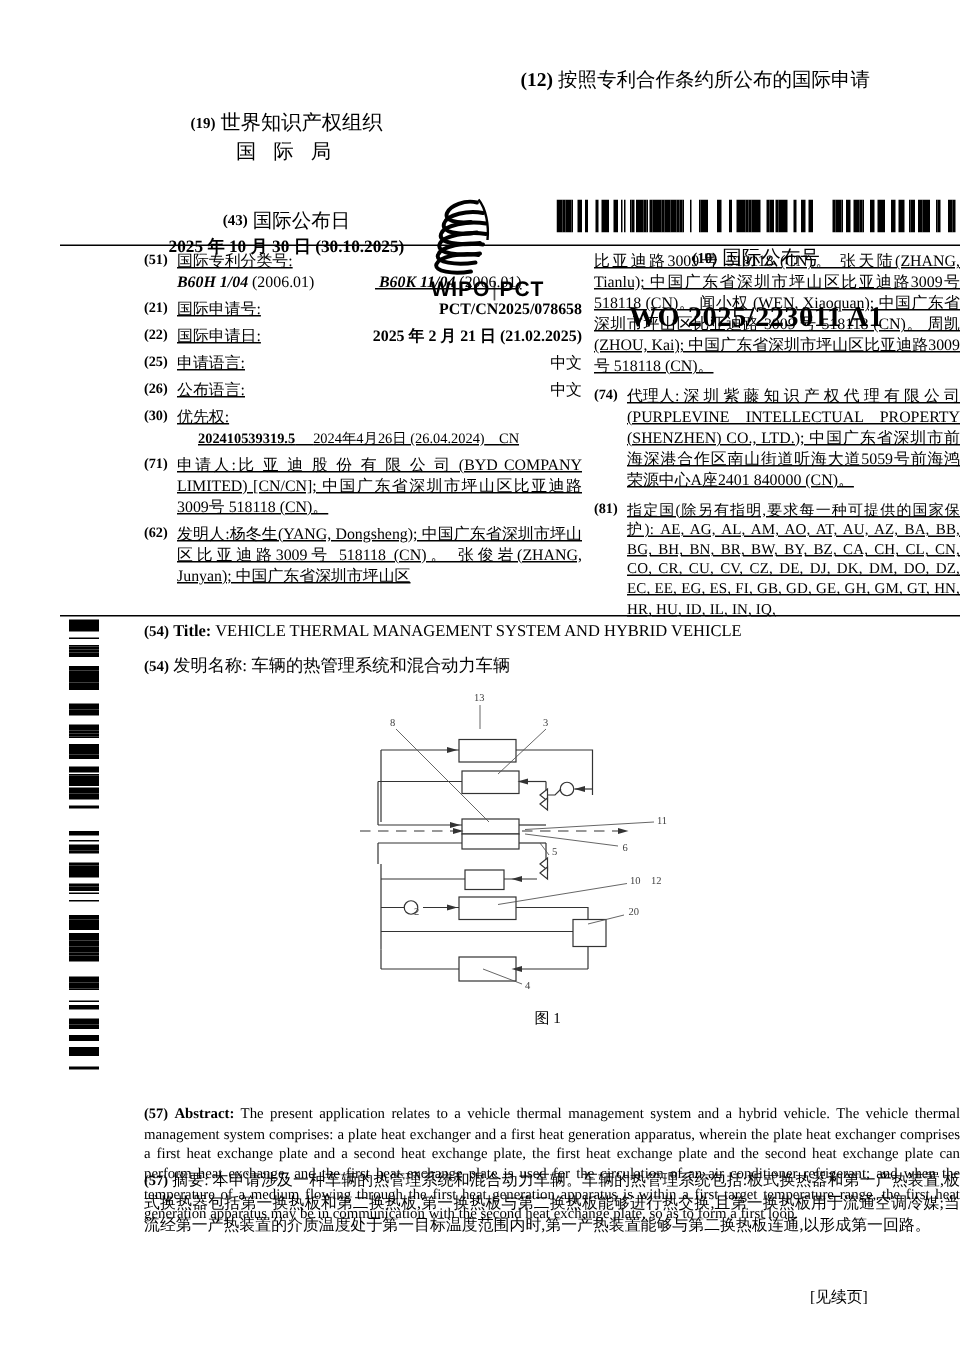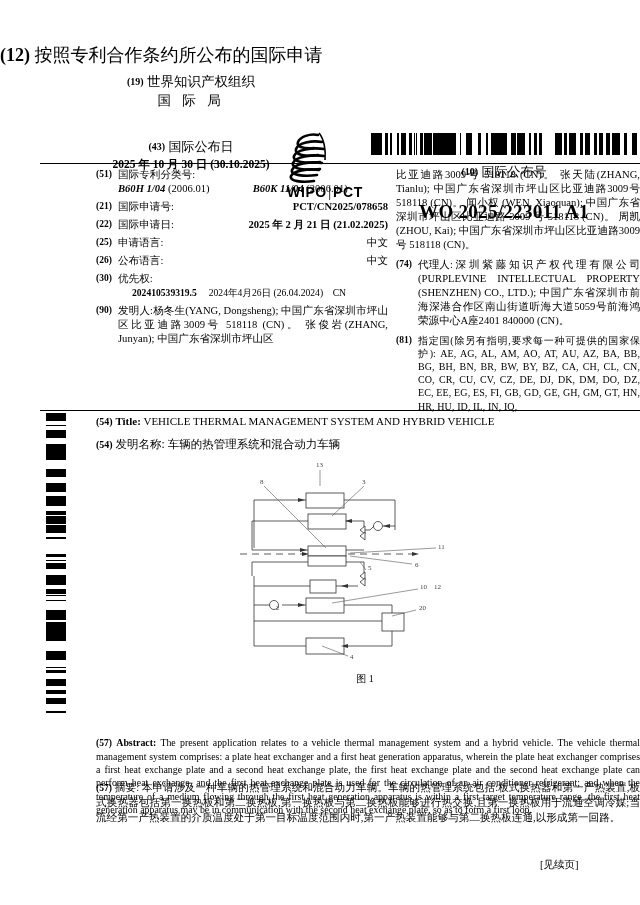--- a/index.html
+++ b/index.html
@@ -9,22 +9,22 @@
     font-family:"Liberation Serif", serif;
     color:#000;
     overflow:hidden;
     position:relative;
   }
   .page{position:relative;width:640px;height:905px;}
 
   
   .header{position:absolute;left:0;top:46px;width:640px;height:120px;}
   .hdr-12{
-    position:absolute;left:0;top:0;width:580px;text-align:left;
-    font-size:18px;line-height:1.1;
+    position:absolute;left:0;top:0;width:580px;text-align:right;
+    font-size:13px;line-height:1.1;
   }
   .hdr-12 .num{font-weight:bold;}
   .hdr-left{
     position:absolute;left:96px;top:28px;width:190px;text-align:center;
   }
   .hdr-19{font-size:13.5px;line-height:1.25;white-space:nowrap;font-family:Liberation Serif, serif;}
   .hdr-19 .num{font-weight:bold;font-size:10px;vertical-align:1px;}
   .hdr-bureau{font-size:13.5px;letter-spacing:4px;text-align:center;margin-top:1px;}
   .hdr-43{font-size:13px;margin-top:29px;line-height:1.3;white-space:nowrap;}
   .hdr-43 .num{font-weight:bold;font-size:10px;vertical-align:1px;}
@@ -50,21 +50,21 @@
   .rule-1{position:absolute;left:40px;top:163px;width:600px;border-top:1.6px solid #000;}
 
   
   .bib{position:absolute;left:96px;top:168px;width:544px;height:240px;font-size:10.6px;}
   .col{position:absolute;top:0;}
   .col-l{left:0;width:292px;}
   .col-r{left:300px;width:244px;}
 
   .fld{position:relative;margin-bottom:4px;line-height:1.32;}
   .fld .code{font-weight:bold;font-size:9.5px;position:absolute;left:0;top:0;}
-  .fld .body{display:block;padding-left:22px;}
+  .fld .body{display:block;padding-left:22px;text-decoration:underline;}
   .rt{float:right;}
   .ipc{font-weight:bold;font-style:italic;}
   .bold{font-weight:bold;}
   .small{font-size:9.6px;}
   .justify{text-align:justify;}
   .clr{clear:both;}
   .row2{padding-left:14px;}
   .nowrap{white-space:nowrap;}
   .cntry{font-size:10px;letter-spacing:0.1px;}
 
@@ -303,23 +303,27 @@
           <span class="row2 small nowrap">
             <span class="bold">202410539319.5</span>
             &nbsp;&nbsp;&nbsp;
             <span>2024年4月26日 (26.04.2024)</span>
             &nbsp;&nbsp;
             <span>CN</span>
           </span>
         </span>
       </div>
 
-
-      <div class="fld">
-        <span class="code">(90)</span>
+      <div class="fld">
+        <span class="code">(71)</span>
+        <span class="body justify">申请人:比 亚 迪 股 份 有 限 公 司 (BYD COMPANY LIMITED) [CN/CN]; 中国广东省深圳市坪山区比亚迪路3009号 518118 (CN)。</span>
+      </div>
+
+      <div class="fld">
+        <span class="code">(62)</span>
         <span class="body justify">发明人:杨冬生(YANG, Dongsheng); 中国广东省深圳市坪山区比亚迪路3009号 518118 (CN)。 张俊岩(ZHANG, Junyan); 中国广东省深圳市坪山区</span>
       </div>
 
     </div>
 
     <div class="col col-r">
 
       <div class="fld">
         <span class="body justify" style="padding-left:0;">比亚迪路3009号 518118 (CN)。 张天陆(ZHANG, Tianlu); 中国广东省深圳市坪山区比亚迪路3009号 518118 (CN)。 闻小权 (WEN, Xiaoquan); 中国广东省深圳市坪山区比亚迪路 3009 号 518118 (CN)。 周凯 (ZHOU, Kai); 中国广东省深圳市坪山区比亚迪路3009号 518118 (CN)。</span>
       </div>

